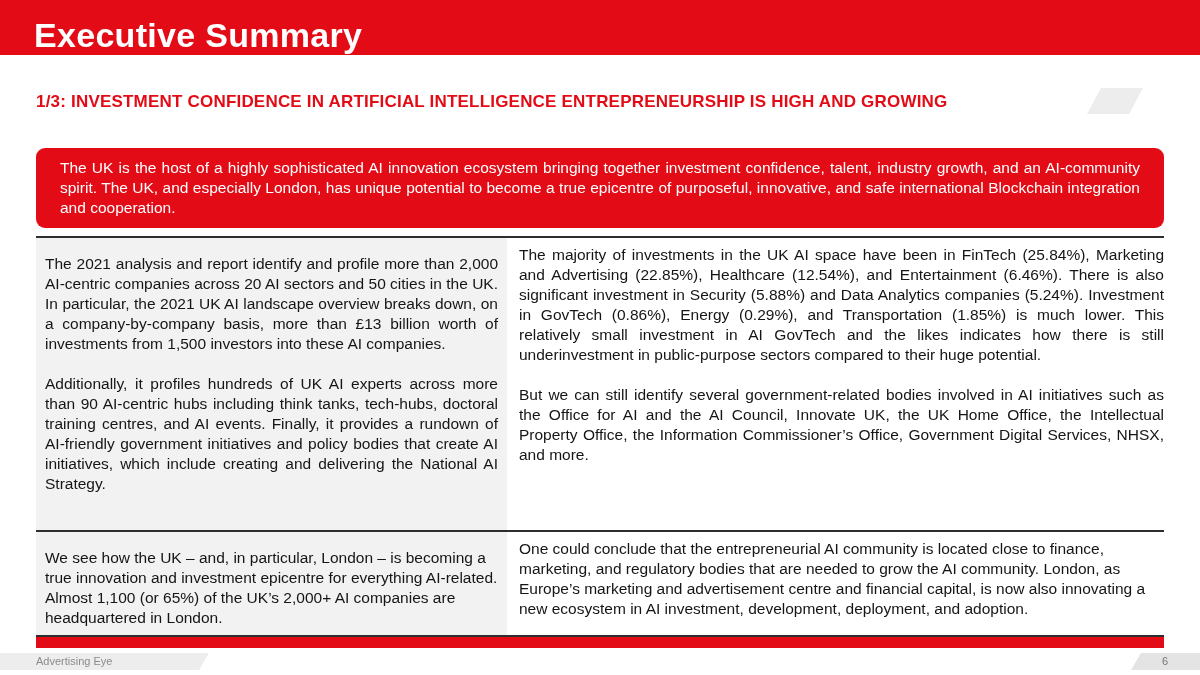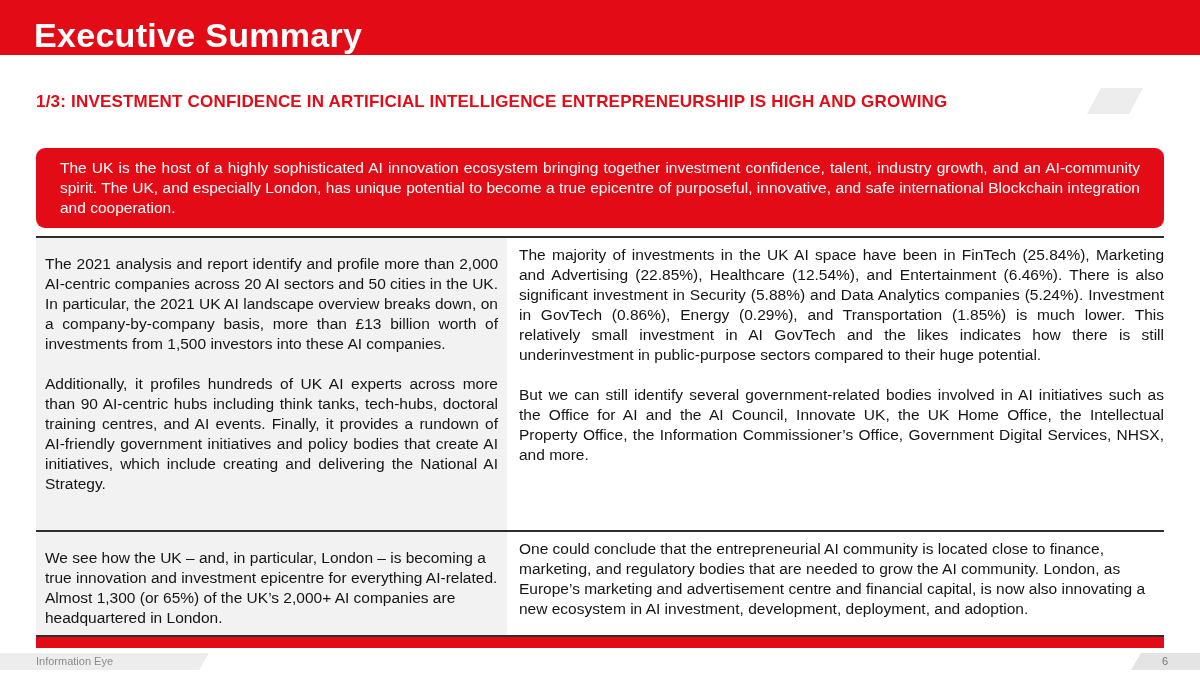--- a/index.html
+++ b/index.html
@@ -82,33 +82,33 @@
         <div class="cell cell-right">
           <p class="para">The majority of investments in the UK AI space have been in FinTech (25.84%), Marketing and Advertising (22.85%), Healthcare (12.54%), and Entertainment (6.46%). There is also significant investment in Security (5.88%) and Data Analytics companies (5.24%). Investment in GovTech (0.86%), Energy (0.29%), and Transportation (1.85%) is much lower. This relatively small investment in AI GovTech and the likes indicates how there is still underinvestment in public-purpose sectors compared to their huge potential.</p>
           <p class="para">But we can still identify several government-related bodies involved in AI initiatives such as the Office for AI and the AI Council, Innovate UK, the UK Home Office, the Intellectual Property Office, the Information Commissioner’s Office, Government Digital Services, NHSX, and more.</p>
         </div>
       </div>
 
       <div class="divider"></div>
 
       <div class="row row2">
         <div class="cell cell-left">
-          <p class="para">We see how the UK – and, in particular, London – is becoming a true innovation and investment epicentre for everything AI-related. Almost 1,300 (or 65%) of the UK’s 2,000+ AI companies are headquartered in London.</p>
+          <p class="para">We see how the UK – and, in particular, London – is becoming a true innovation and investment epicentre for everything AI-related. Almost 1,100 (or 65%) of the UK’s 2,000+ AI companies are headquartered in London.</p>
         </div>
         <div class="cell cell-right">
           <p class="para">One could conclude that the entrepreneurial AI community is located close to finance, marketing, and regulatory bodies that are needed to grow the AI community. London, as Europe’s marketing and advertisement centre and financial capital, is now also innovating a new ecosystem in AI investment, development, deployment, and adoption.</p>
         </div>
       </div>
 
     </div>
   </div>
 
   <div class="bottom-rule"></div>
   <div class="red-bar"></div>
 
   <div class="footer">
     <div class="footer-band-left"></div>
     <div class="footer-band-right"></div>
-    <span class="brand">Information Eye</span>
+    <span class="brand">Advertising Eye</span>
     <span class="page-number">6</span>
   </div>
 
 </div>
 
 </body></html>

